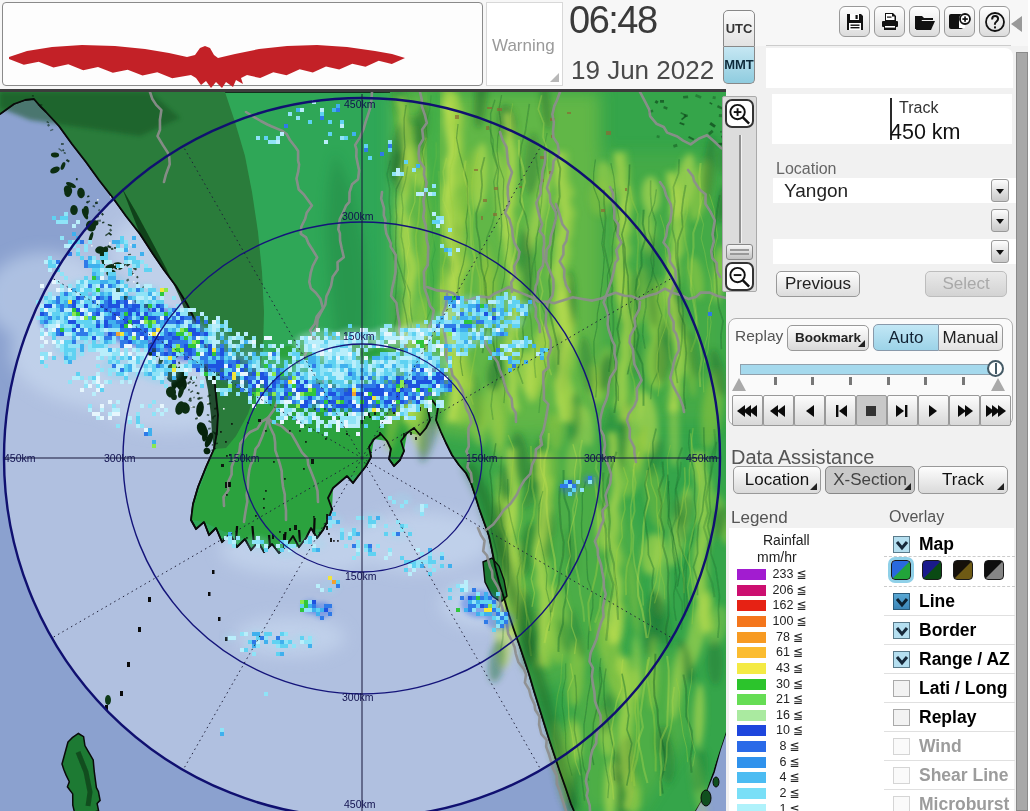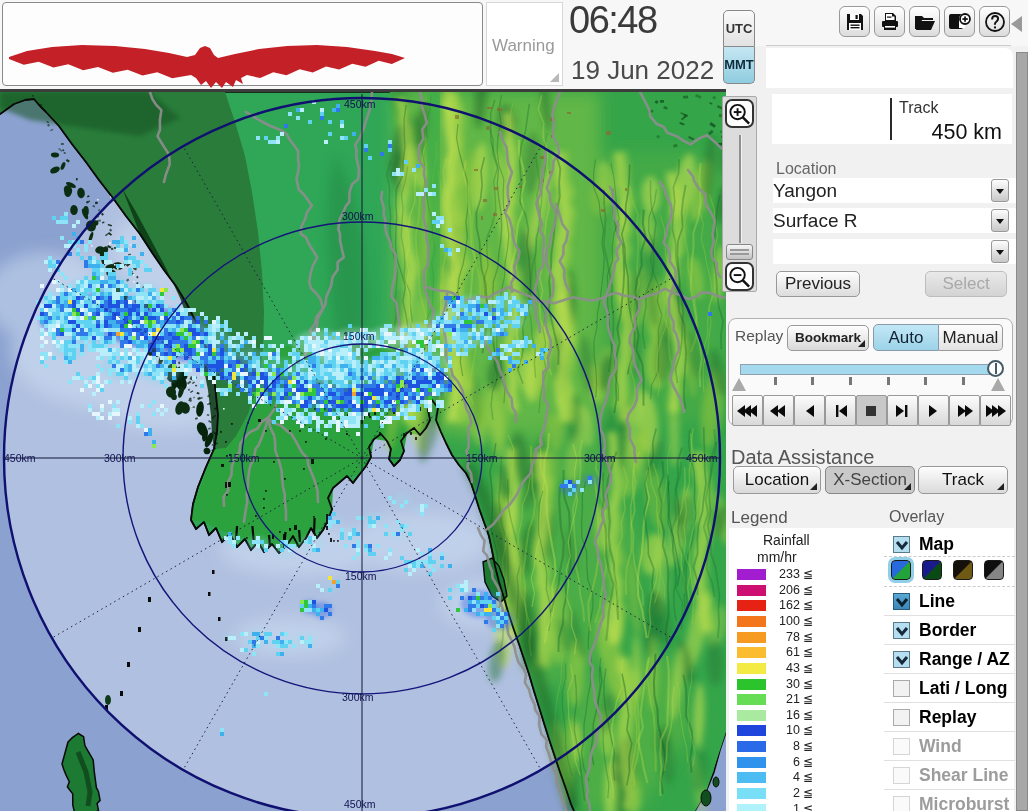--- a/index.html
+++ b/index.html
@@ -37,23 +37,23 @@
 
 
 #rpanelbg { position:absolute; left:726px; top:46px; width:304px; height:765px; background:#f1f1f1; }
 #rpanel { position:absolute; left:726px; top:0; width:304px; height:811px; }
 #rpanel > * { position:absolute; }
 #titlebox { left:40px; top:48px; width:247px; height:40px; background:#fff; border-radius:0 8px 0 0; }
 #titletxt { left:56px; top:57px; font-size:26px; color:#151515; }
 #rangebox { left:46px; top:94px; width:240px; height:50px; background:#fff; }
 #rangediv { left:164px; top:98px; width:2px; height:42px; background:#2a2a2a; }
 #rangelab { left:173px; top:99px; font-size:16px; color:#333; }
-#rangeval { left:164px; top:120px; width:112px; text-align:right; font-size:21.5px; color:#111; }
+#rangeval { left:164px; top:120px; width:112px; font-size:21.5px; color:#111; }
 #sellab { left:50px; top:160px; font-size:16px; color:#666; }
-.dfield { left:47px; width:252px; height:25px; background:#fff; font-size:19px; color:#222; line-height:25px; }
+.dfield { left:47px; width:252px; height:25px; background:#fff; font-size:19px; color:#222; padding-left:11px; line-height:25px; }
 .dbtn { left:265px; width:18px; height:23px; border:1px solid #999; border-radius:3px; background:linear-gradient(#fdfdfd,#c8c8c8); }
 .dbtn:before { content:""; position:absolute; left:4px; top:9px; border-left:4px solid transparent; border-right:4px solid transparent; border-top:5px solid #111; }
 #prevbtn { left:50px; top:271px; width:84px; height:26px; border:1px solid #999; border-radius:5px; background:linear-gradient(#fefefe,#dcdcdc); font-size:17px; color:#222; text-align:center; line-height:24px; }
 #selbtn { left:199px; top:271px; width:82px; height:26px; border:1px solid #bdbdbd; border-radius:5px; background:linear-gradient(#e9e9e9,#d3d3d3); font-size:17px; color:#a9a9a9; text-align:center; line-height:24px; }
 
 #replaybox { left:2px; top:318px; width:285px; height:108px; border:1px solid #b0b0b0; border-radius:8px; background:#fafafa; }
 #replaybox > * { position:absolute; }
 #replaylab { left:6px; top:8px; font-size:15.5px; color:#555; }
 #bookmark { left:58px; top:6px; width:82px; height:26px; border:1px solid #999; border-radius:5px; background:linear-gradient(#fefefe,#d8d8d8); font-size:13.5px; font-weight:bold; color:#222; text-align:center; line-height:24px; }
 #autobtn { left:144px; top:5px; width:66px; height:27px; border:1px solid #89a; border-radius:5px 0 0 5px; background:linear-gradient(#c2e7f5,#9cd3e8); font-size:17px; color:#123; text-align:center; line-height:25px; }
@@ -72,21 +72,21 @@
 #dab1 { left:7px; width:88px; }
 #dab2 { left:99px; width:90px; background:#c9c9c9; border-color:#888; color:#444; }
 #dab3 { left:192px; width:90px; }
 .cornertri { position:absolute; right:3px; bottom:3px; width:0; height:0; border-left:7px solid transparent; border-bottom:7px solid #222; }
 #leglab { left:5px; top:508px; font-size:17px; color:#555; }
 #ovllab { left:163px; top:508px; font-size:16px; color:#555; }
 #legwhite { left:3px; top:528px; width:285px; height:283px; background:#fff; }
 #rainlab1 { left:37px; top:532px; font-size:14px; color:#222; }
 #rainlab2 { left:31px; top:549px; font-size:14px; color:#222; }
 .lswatch { position:absolute; left:11px; width:29px; height:11px; }
-.lval { position:absolute; left:40px; width:47px; text-align:right; font-size:12.5px; color:#222; }
+.lval { position:absolute; left:40px; width:47px; text-align:center; font-size:12.5px; color:#222; }
 .leq { margin-left:3px; font-size:12px; }
 .ovrow { position:absolute; left:167px; height:18px; display:flex; align-items:center; }
 .cb { width:17px; height:17px; display:inline-block; position:relative; }
 .cb svg { position:absolute; left:0; top:0; }
 .cb-on { background:#b5dff0; border:1px solid #5a7a8a; }
 .cb-line { background:linear-gradient(#5aa8d4,#3c86b8); border:1px solid #2a5a7a; }
 .cb-off { background:#f2f2f2; border:1px solid #aaa; }
 .cb-dis { background:#fafafa; border:1px solid #d5d5d5; }
 .ovlab { margin-left:9px; font-size:17.5px; font-weight:bold; color:#000; white-space:nowrap; }
 .ovrow.dis .ovlab { color:#9c9c9c; }
@@ -991,21 +991,20 @@
 
 <div id="rpanelbg"></div>
 <div id="rpanel">
   <div id="titlebox"></div>
   <div id="rangebox"></div>
   <div id="rangediv"></div>
   <div id="rangelab">Track</div>
   <div id="rangeval">450 km</div>
   <div id="sellab">Location</div>
   <div class="dfield" style="top:178px">Yangon</div>
-  <div class="dfield" style="top:208px">Surface R</div>
   <div class="dfield" style="top:239px"></div>
   <div class="dbtn" style="top:179px"></div>
   <div class="dbtn" style="top:209px"></div>
   <div class="dbtn" style="top:240px"></div>
   <div id="prevbtn">Previous</div>
   <div id="selbtn">Select</div>
 
   <div id="replaybox">
     <div id="replaylab">Replay</div>
     <div id="bookmark">Bookmark<div class="cornertri"></div></div>

